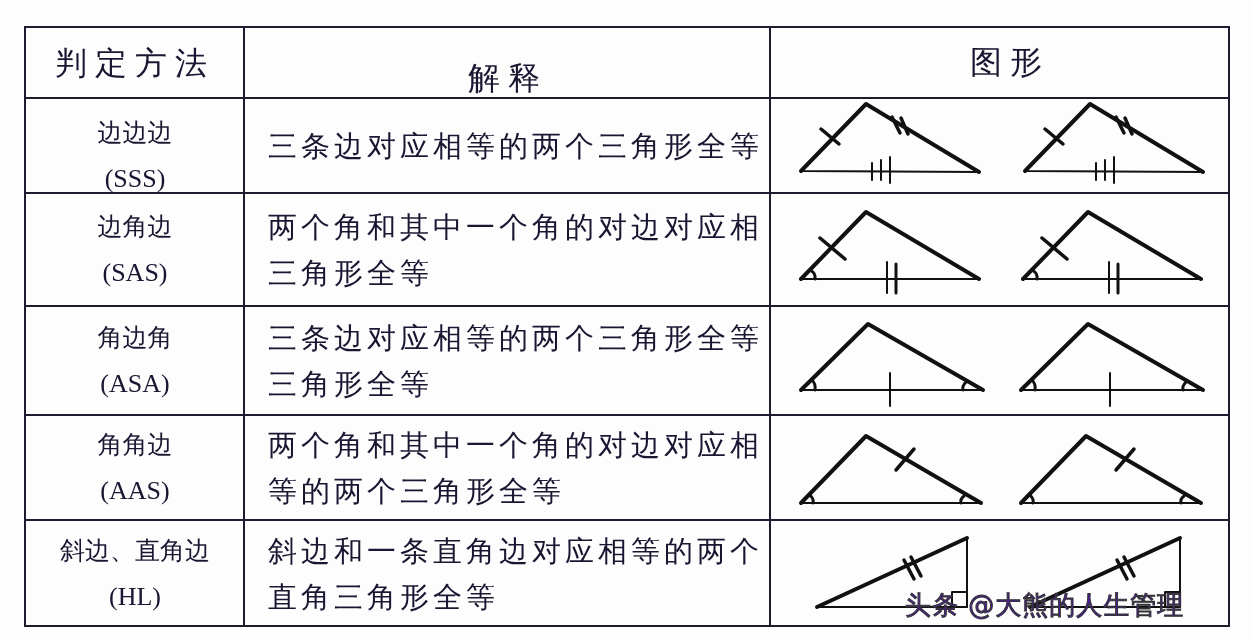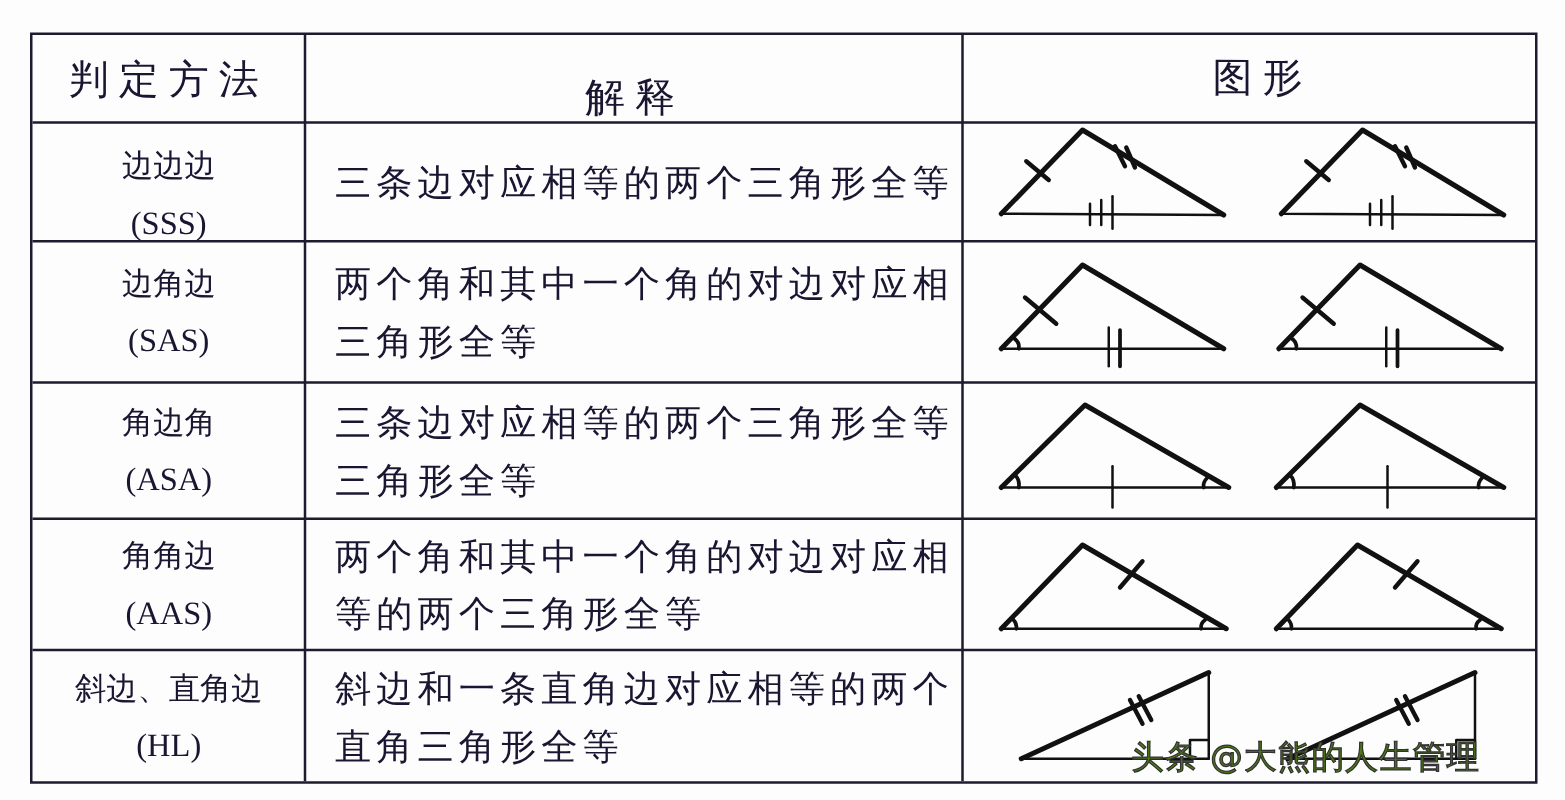--- a/index.html
+++ b/index.html
@@ -7,21 +7,21 @@
        font-family:"DejaVu Serif","Liberation Serif",serif;color:#1a1530;}
   .tbl{position:absolute;left:24px;top:26px;width:1206px;height:601px;border:2px solid #1e1b2e;box-sizing:border-box;}
   .vl{position:absolute;top:0;bottom:0;width:2px;background:#1e1b2e;}
   .hl{position:absolute;left:0;right:0;height:2px;background:#1e1b2e;}
   .cell{position:absolute;display:flex;flex-direction:column;justify-content:center;box-sizing:border-box;}
   .c1{left:0;width:218px;align-items:center;text-align:center;font-size:25px;line-height:46px;}
   .c2{left:220px;width:524px;padding-left:22px;font-size:29px;line-height:46px;letter-spacing:4px;}
   .hdr{font-size:32px;letter-spacing:8px;align-items:center;text-align:center;}
   .abbr{font-family:"Liberation Serif",serif;font-size:26px;}
   svg.fig{position:absolute;left:0;top:0;}
-  .wm{position:absolute;left:905px;top:588px;font-family:"DejaVu Sans",sans-serif;font-size:26px;color:#4d7c0f;
+  .wm{position:absolute;left:905px;top:588px;font-family:"DejaVu Sans",sans-serif;font-size:26px;color:#4c1d95;
       -webkit-text-stroke:1px #333;letter-spacing:1px;}
 </style>
 </head>
 <body>
 
 <div class="tbl">
   <div class="vl" style="left:217px"></div>
   <div class="vl" style="left:743px"></div>
   <div class="hl" style="top:69px"></div>
   <div class="hl" style="top:164px"></div>

